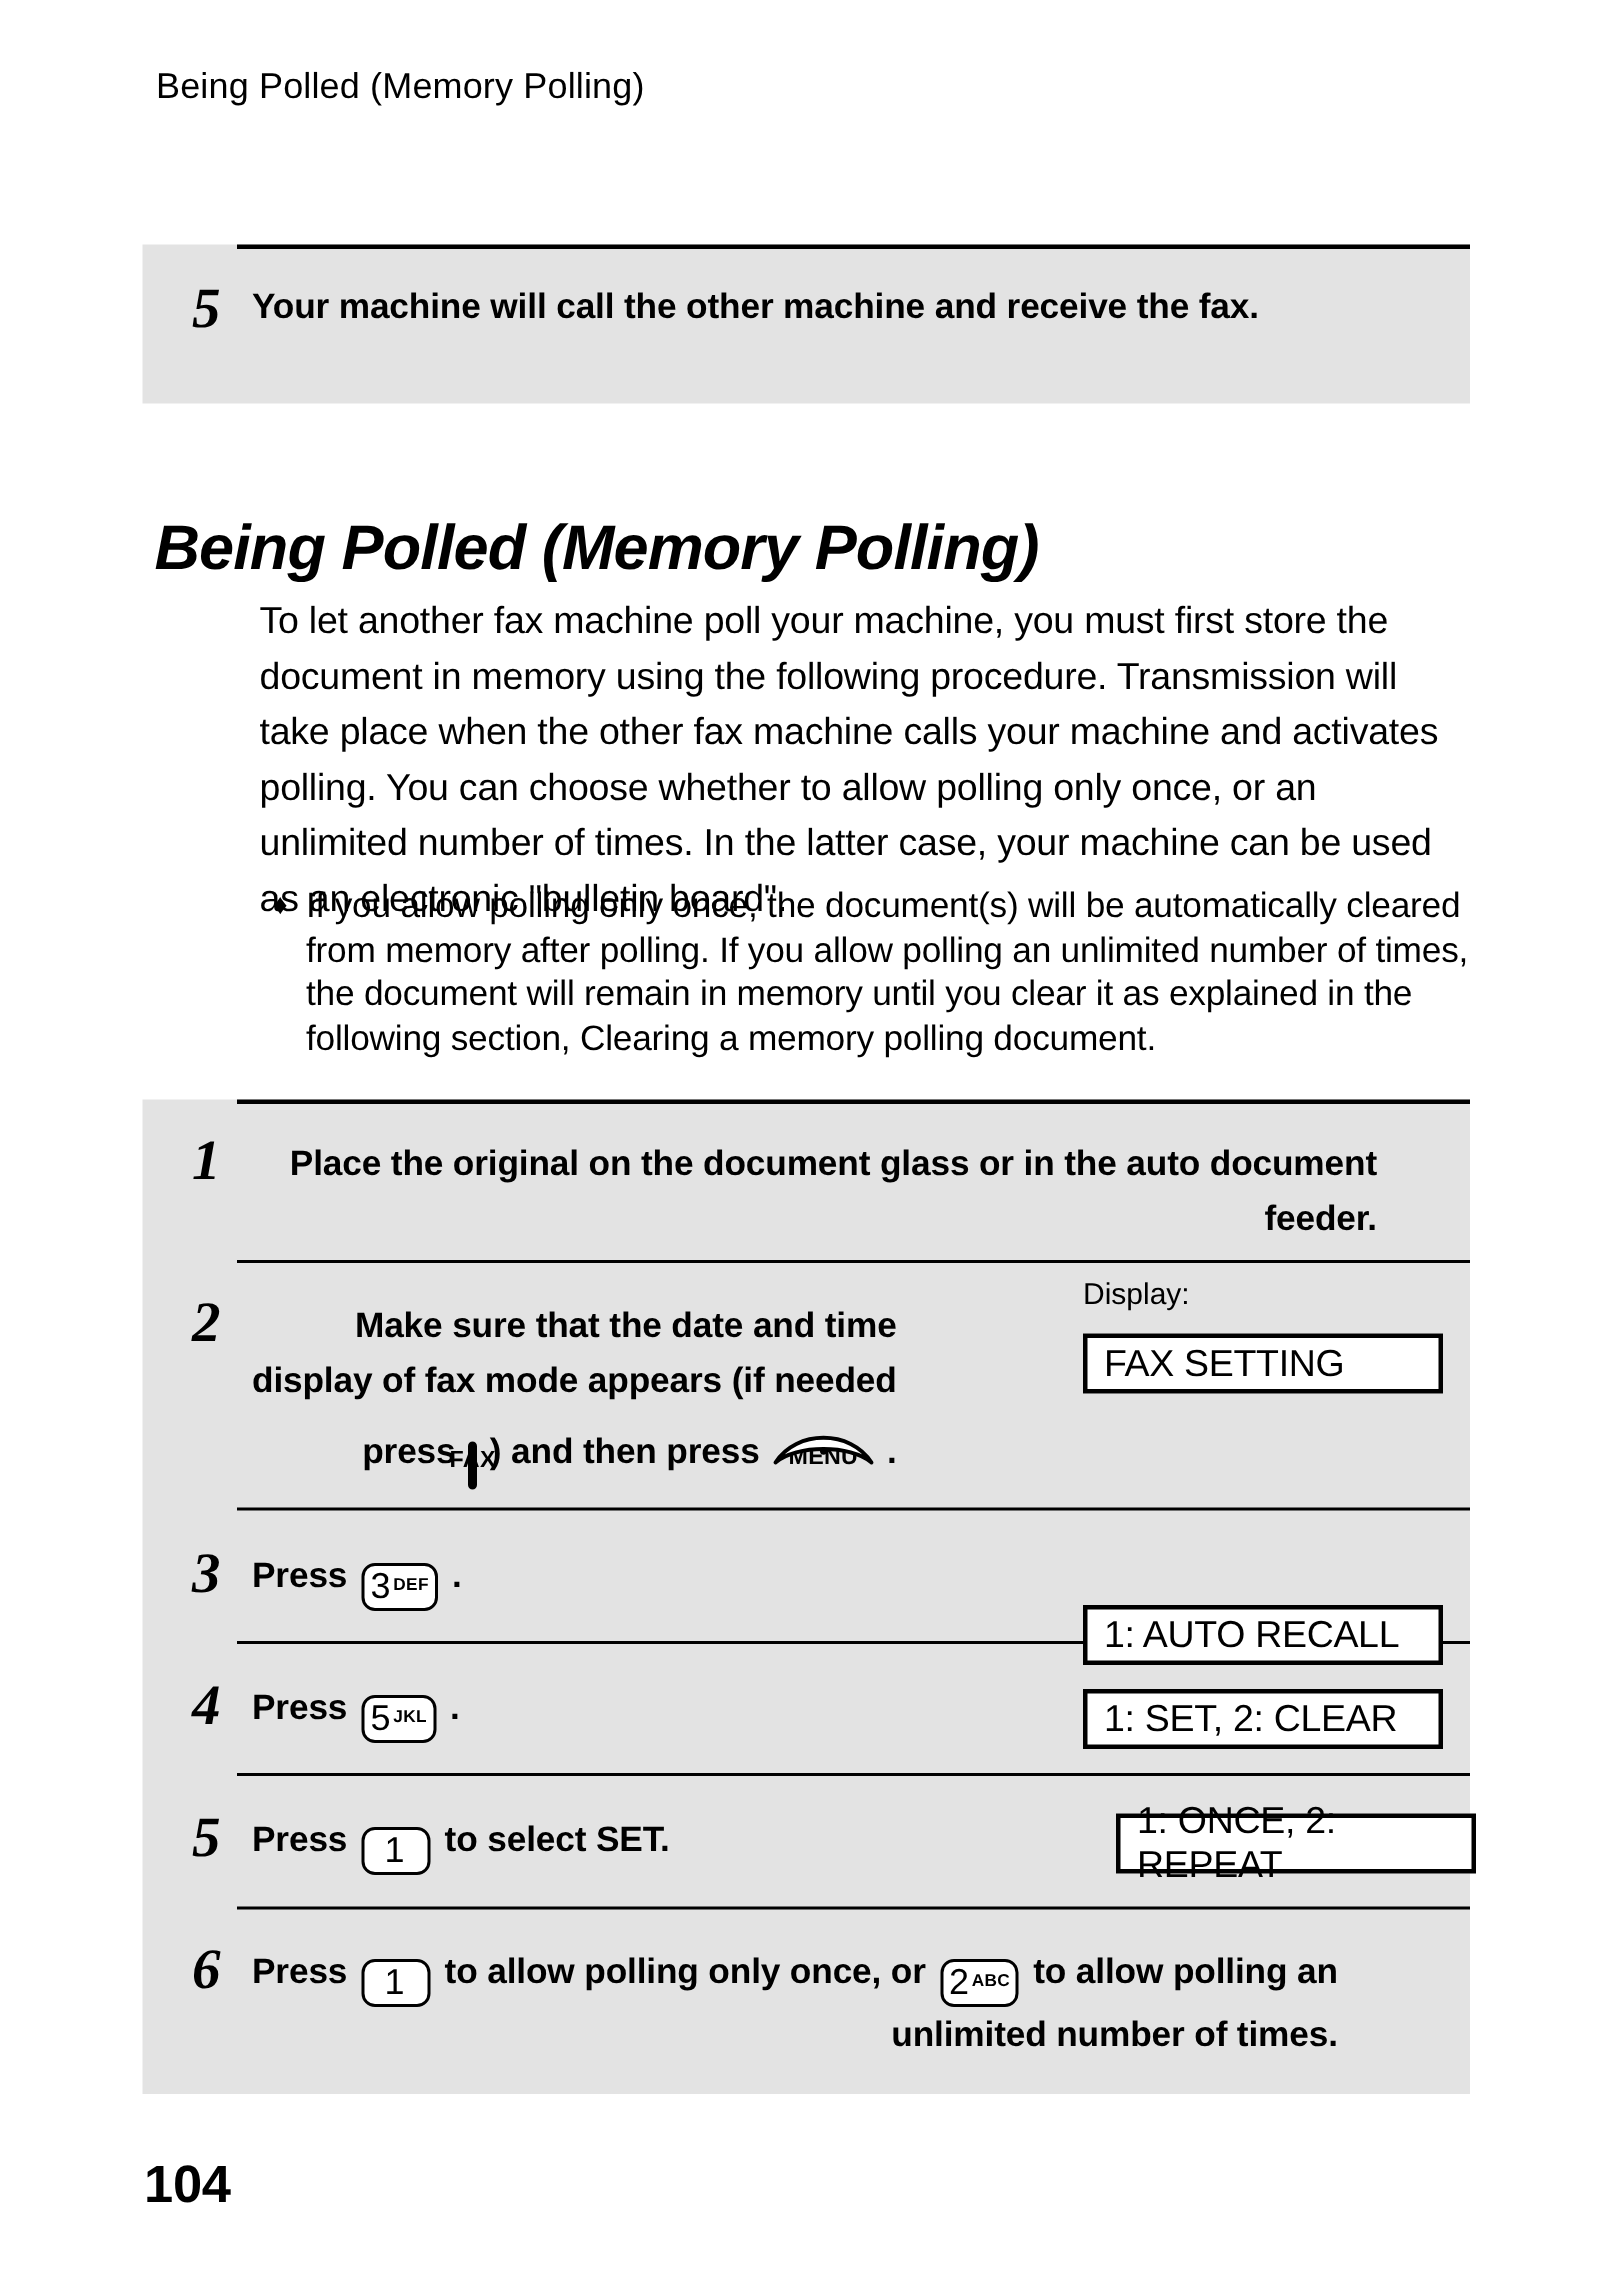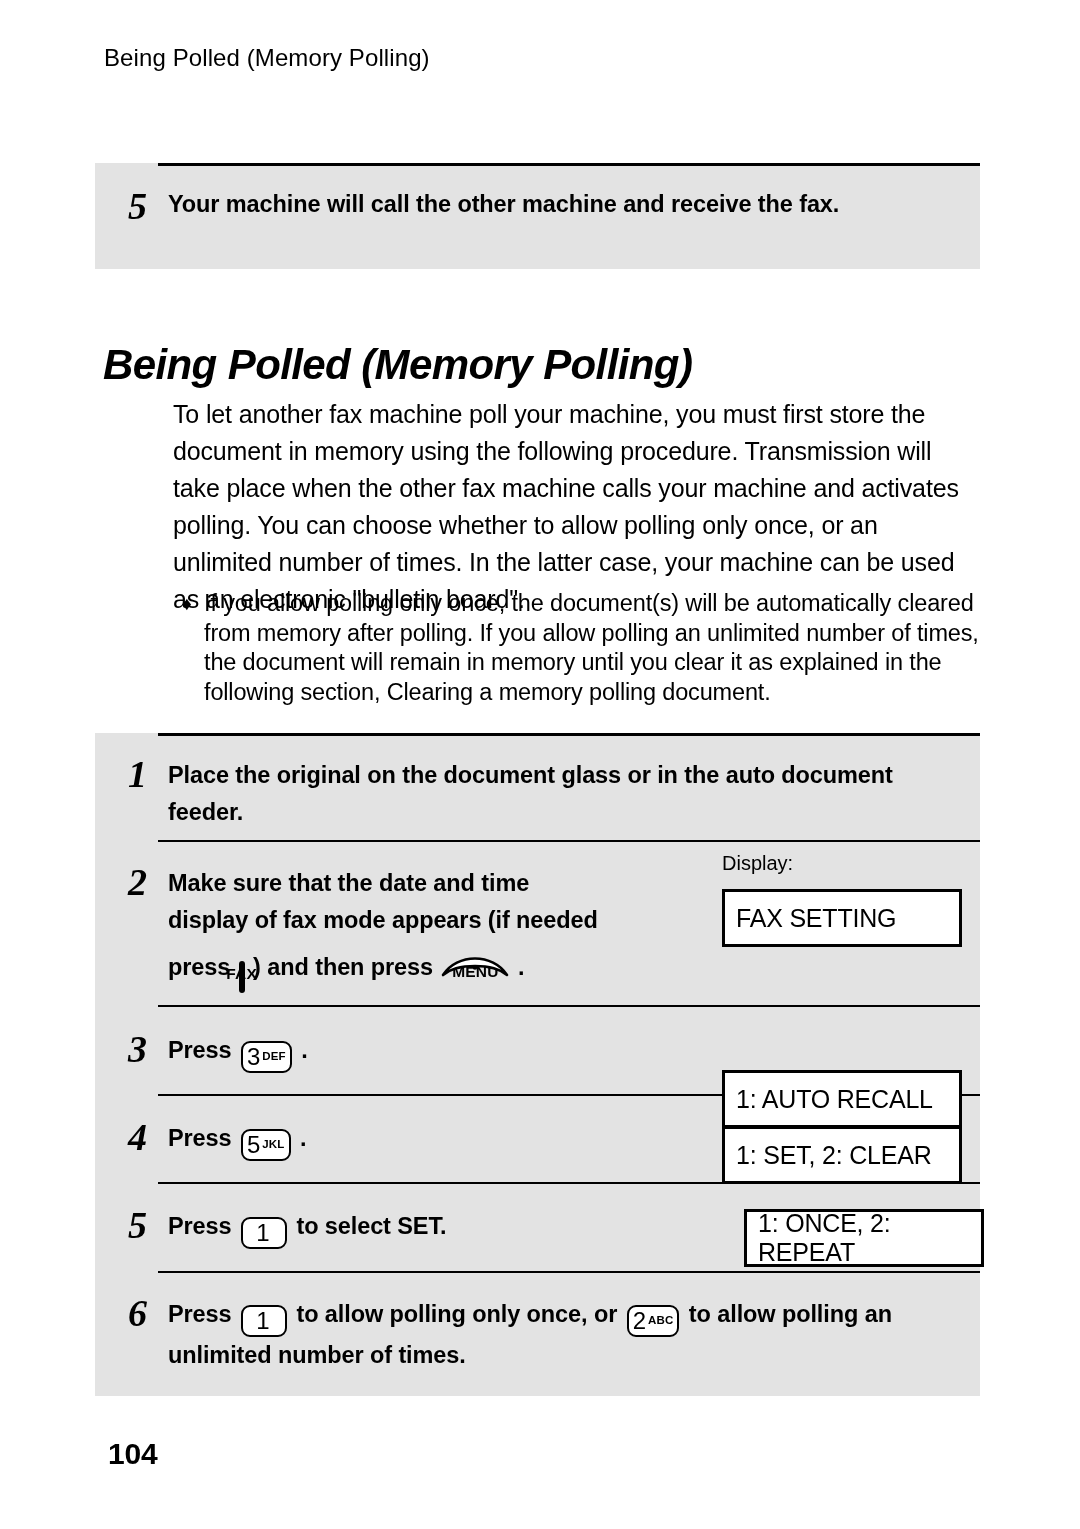--- a/index.html
+++ b/index.html
@@ -60,20 +60,21 @@
     line-height: 34px;
     width: 40px;
     flex: 0 0 40px;
     text-align: left;
   }
   .step-body {
     font-weight: bold;
     font-size: 23.5px;
     line-height: 37px;
     letter-spacing: -0.1px;
+    text-align: right;
   }
 
   
   .doc-title {
     position: absolute;
     left: 103px;
     top: 313px;
     font-size: 42px;
     font-weight: bold;
     font-style: italic;
@@ -184,30 +185,30 @@
   .display-box {
     position: absolute;
     box-sizing: border-box;
     background: #ffffff;
     border: 3px solid #000;
     display: flex;
     align-items: center;
     padding-left: 11px;
     font-size: 25px;
     letter-spacing: -0.2px;
-    height: 58px;
+    height: 40px;
     width: 240px;
   }
 
   
   .page-number {
     position: absolute;
-    left: 108px;
+    left: 96px;
     top: 1437px;
-    font-size: 30px;
+    font-size: 35px;
     font-weight: bold;
     letter-spacing: -.2px;
   }
 </style>
 </head>
 <body>
 
 <div class="running-header">Being Polled (Memory Polling)</div>
 
 <div class="panel panel-top"></div>

